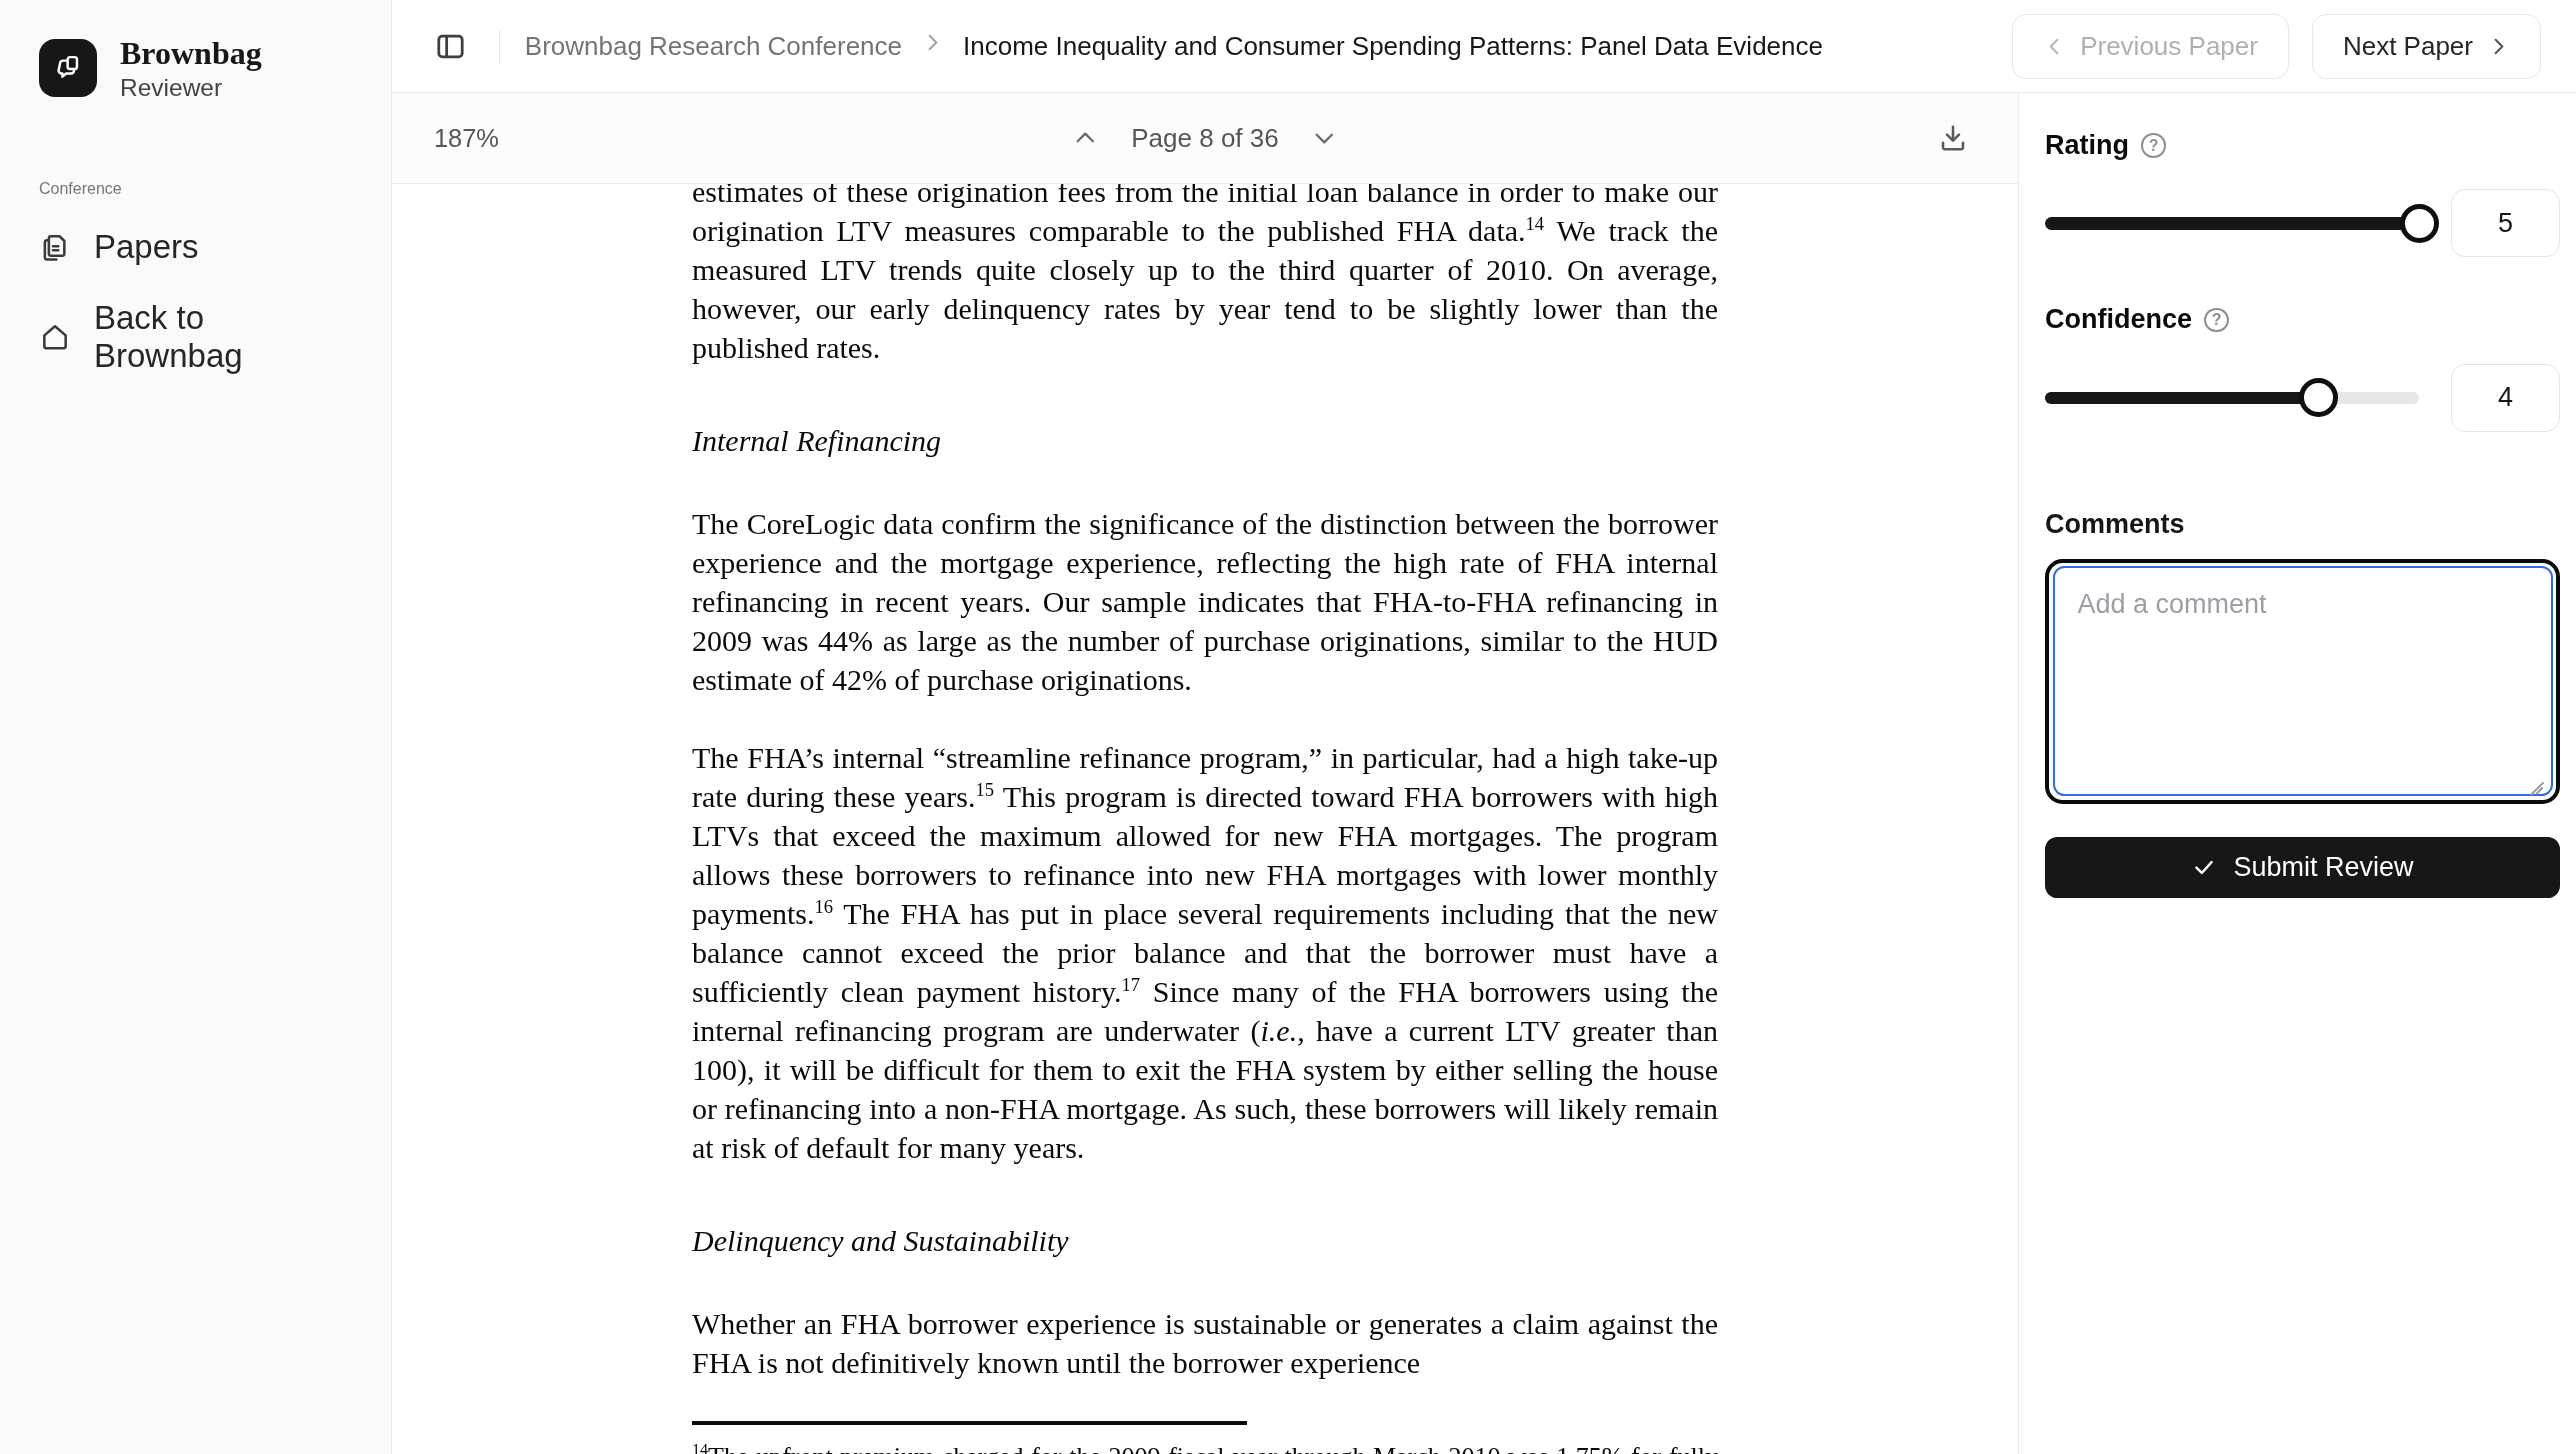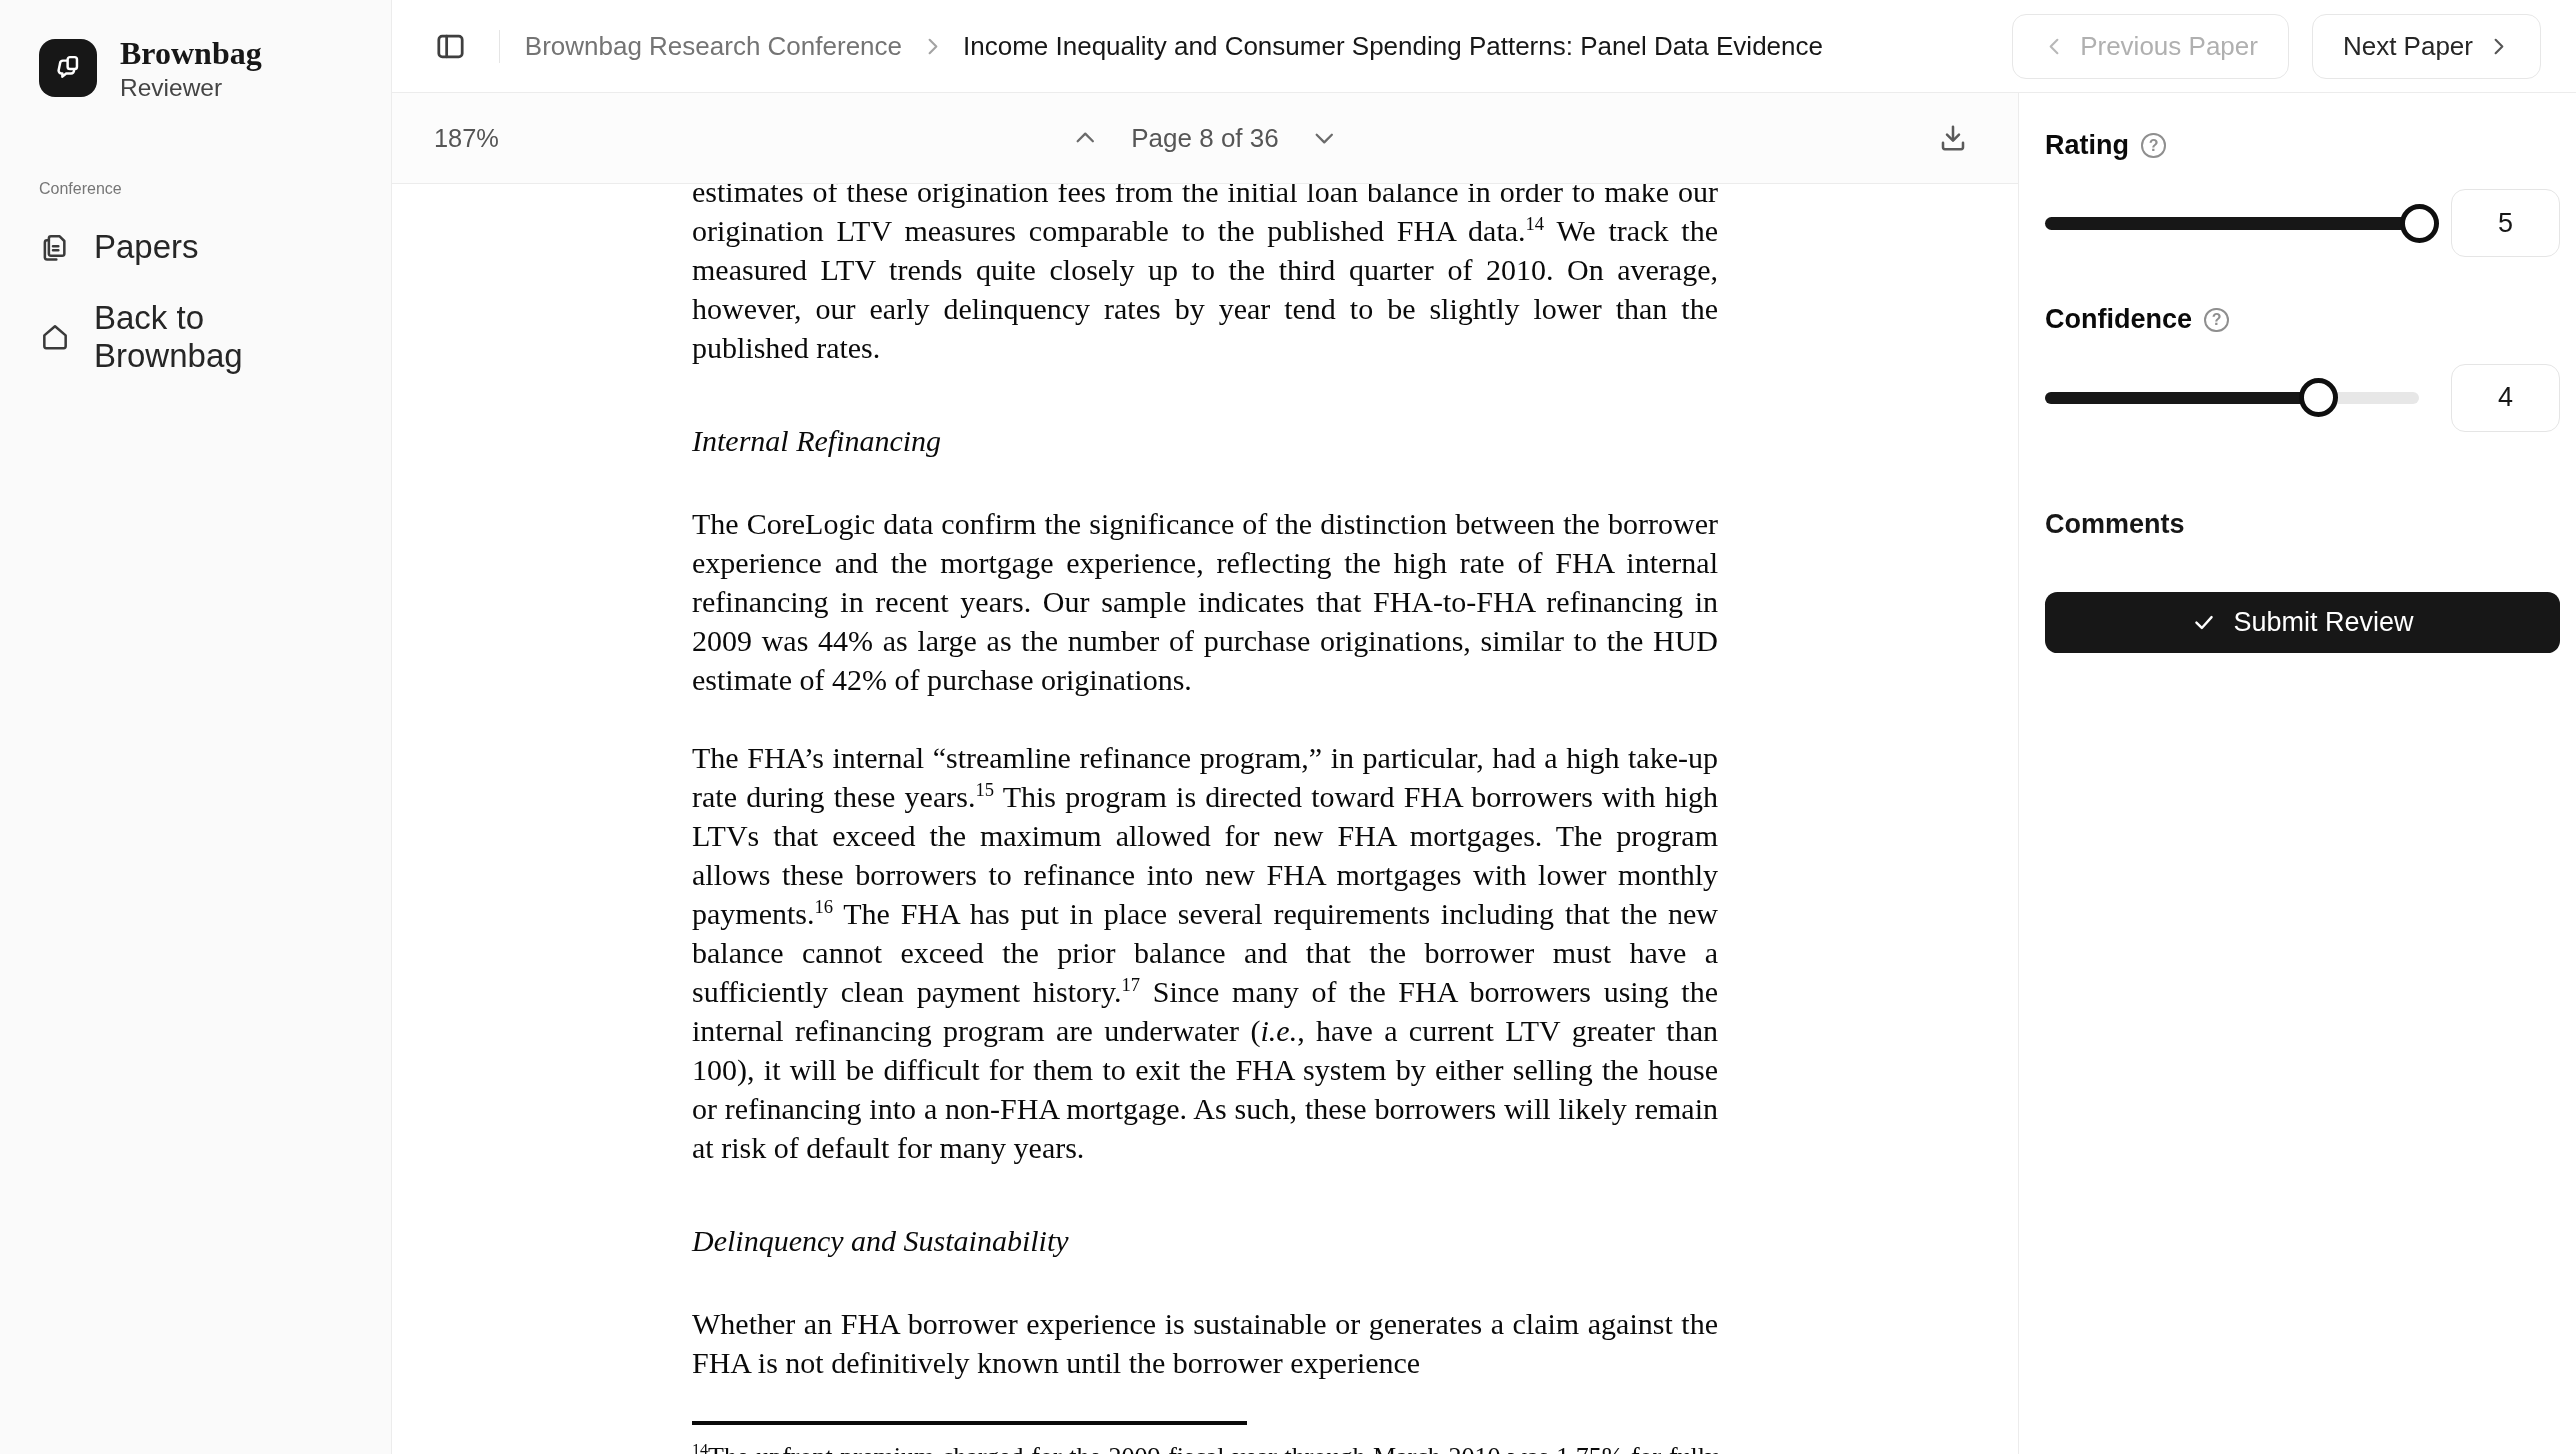--- a/index.html
+++ b/index.html
@@ -20,21 +20,21 @@
   .nav-item { display:flex; align-items:center; gap:23px; font-size:33px; color:#262626; cursor:pointer; }
   .nav-item svg { flex:0 0 auto; }
 
   
   .main { flex:1; display:flex; flex-direction:column; height:100%; min-width:0; }
 
   header.topbar { height:93px; min-height:93px; background:#fff; border-bottom:1.8px solid #ececec;
                   display:flex; align-items:center; padding:0 35px 0 35px; gap:24.5px; }
   .icon-btn { background:none; border:none; cursor:pointer; display:flex; align-items:center; justify-content:center; padding:7px; }
   .vdivider { width:1.8px; height:33px; background:#e5e5e5; }
-  .breadcrumb { display:flex; align-items:center; gap:19px; font-size:26px; min-width:0; }
+  .breadcrumb { display:flex; gap:19px; font-size:26px; min-width:0; }
   .crumb-parent { color:#747474; white-space:nowrap; }
   .crumb-current { color:#171717; font-weight:500; white-space:nowrap; }
   .topbar-actions { margin-left:auto; display:flex; gap:23px; }
   .pill-btn { display:flex; align-items:center; gap:14px; height:65px; padding:0 30px;
               background:#fff; border:1.8px solid #e7e7e7; border-radius:14px; font-size:26px; cursor:pointer;
               font-family:"Liberation Sans", sans-serif; }
   .pill-btn.disabled { color:#b0b0b0; cursor:default; }
   .pill-btn.primary { color:#262626; }
 
   .content-row { flex:1; display:flex; min-height:0; }
@@ -242,20 +242,26 @@
           <div class="slider">
             <div class="slider-track">
               <div class="slider-fill" style="width: 73%;"></div>
             </div>
             <div class="slider-thumb" style="left: calc(73% - 19px);"></div>
           </div>
           <div class="value-box">4</div>
         </div>
 
         <div class="comments-label">Comments</div>
+        <div class="comment-ring">
+          <div class="comment-inner">
+            <textarea class="comment-input" placeholder="Add a comment" style=""></textarea>
+            <span class="resize-grip"></span>
+          </div>
+        </div>
 
         <button class="submit-btn">
           <span>
             <svg width="26" height="26" viewBox="0 0 24 24" fill="none" stroke="#fff" stroke-width="2.2" stroke-linecap="round" stroke-linejoin="round">
                 <polyline points="5 12.5 10 17.5 19 7.5"></polyline>
               </svg>
           </span>
           <span>Submit Review</span>
         </button>
 

